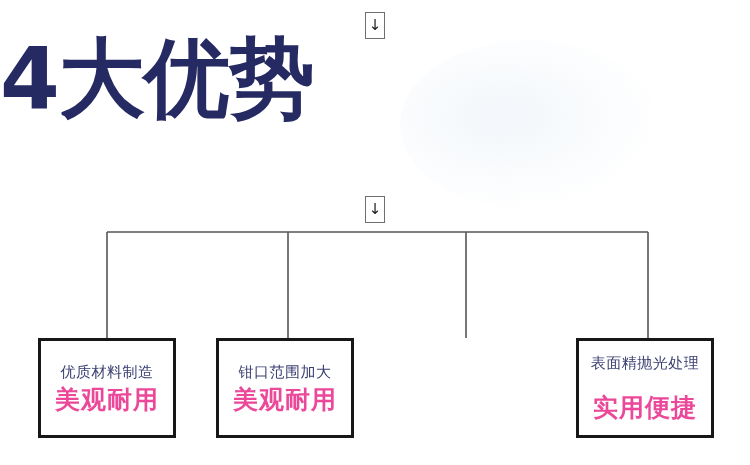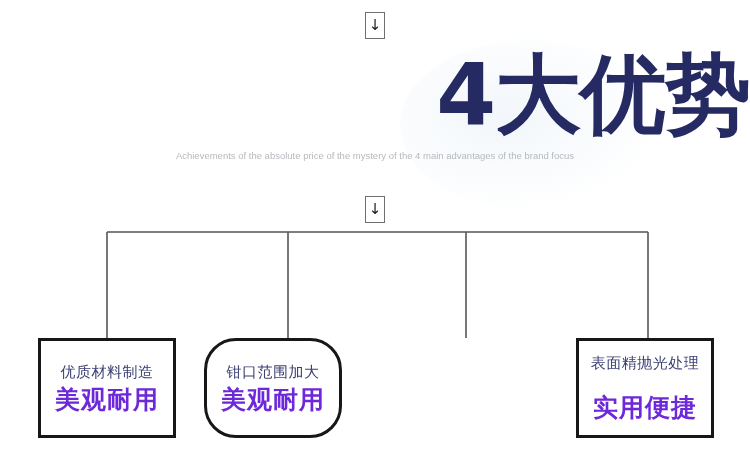--- a/index.html
+++ b/index.html
@@ -49,23 +49,23 @@
     font-family: "DejaVu Sans", sans-serif;
     background: #ffffff;
   }
   #tofu-top  { left: 365px; top: 12px; }
   #tofu-mid  { left: 365px; top: 196px; }
 
   
   #headline {
     position: absolute;
     left: 0;
-    top: 48px;
+    top: 32px;
     width: 750px;
-    text-align: right;
+    text-align: left;
     font-size: 86px;
     line-height: 92px;
     font-weight: bold;
     letter-spacing: -1px;
     color: #252a63;
     font-family: "DejaVu Sans", "Liberation Sans", sans-serif;
     white-space: nowrap;
   }
   #subline {
     position: absolute;
@@ -102,44 +102,40 @@
     color: #3a3f72;
     letter-spacing: 0.5px;
     font-weight: normal;
     white-space: nowrap;
   }
   .fbox .big {
     margin-top: 3px;
     font-size: 25px;
     line-height: 30px;
     font-weight: bold;
-    color: #6d28d9;
+    color: #ec4899;
     letter-spacing: 1px;
     white-space: nowrap;
   }
   #fbox-0 { left: 38px;  }
-  #fbox-1 { left: 204px; border-radius: 32px; }
+  #fbox-1 { left: 216px; }
   #fbox-2 { left: 397px; }
   #fbox-3 { left: 576px; }
 </style>
 </head>
 <body>
 
 <div id="stage" style="background: rgb(255, 255, 255);">
 
   <div id="glow"></div>
 
   <div class="tofu" id="tofu-top">↓</div>
 
   <div id="headline" style="color: rgb(37, 42, 99);">4大优势</div>
 
-  <div id="subline" style="color: rgb(182, 185, 189);">
-    <span>Achievements of the absolute price of the mystery of the 4 main advantages of the</span>
-    <span>brand focus</span>
-  </div>
 
   <div class="tofu" id="tofu-mid">↓</div>
 
   <svg id="tree" width="750" height="465" viewBox="0 0 750 465">
     <g id="tree-lines" stroke="#555555" stroke-width="1.6" fill="none">
         <line x1="107" y1="232" x2="648" y2="232"></line>
         <line x1="107" y1="232" x2="107" y2="338"></line>
         <line x1="288" y1="232" x2="288" y2="338"></line>
         <line x1="466" y1="232" x2="466" y2="338"></line>
         <line x1="648" y1="232" x2="648" y2="338"></line>

